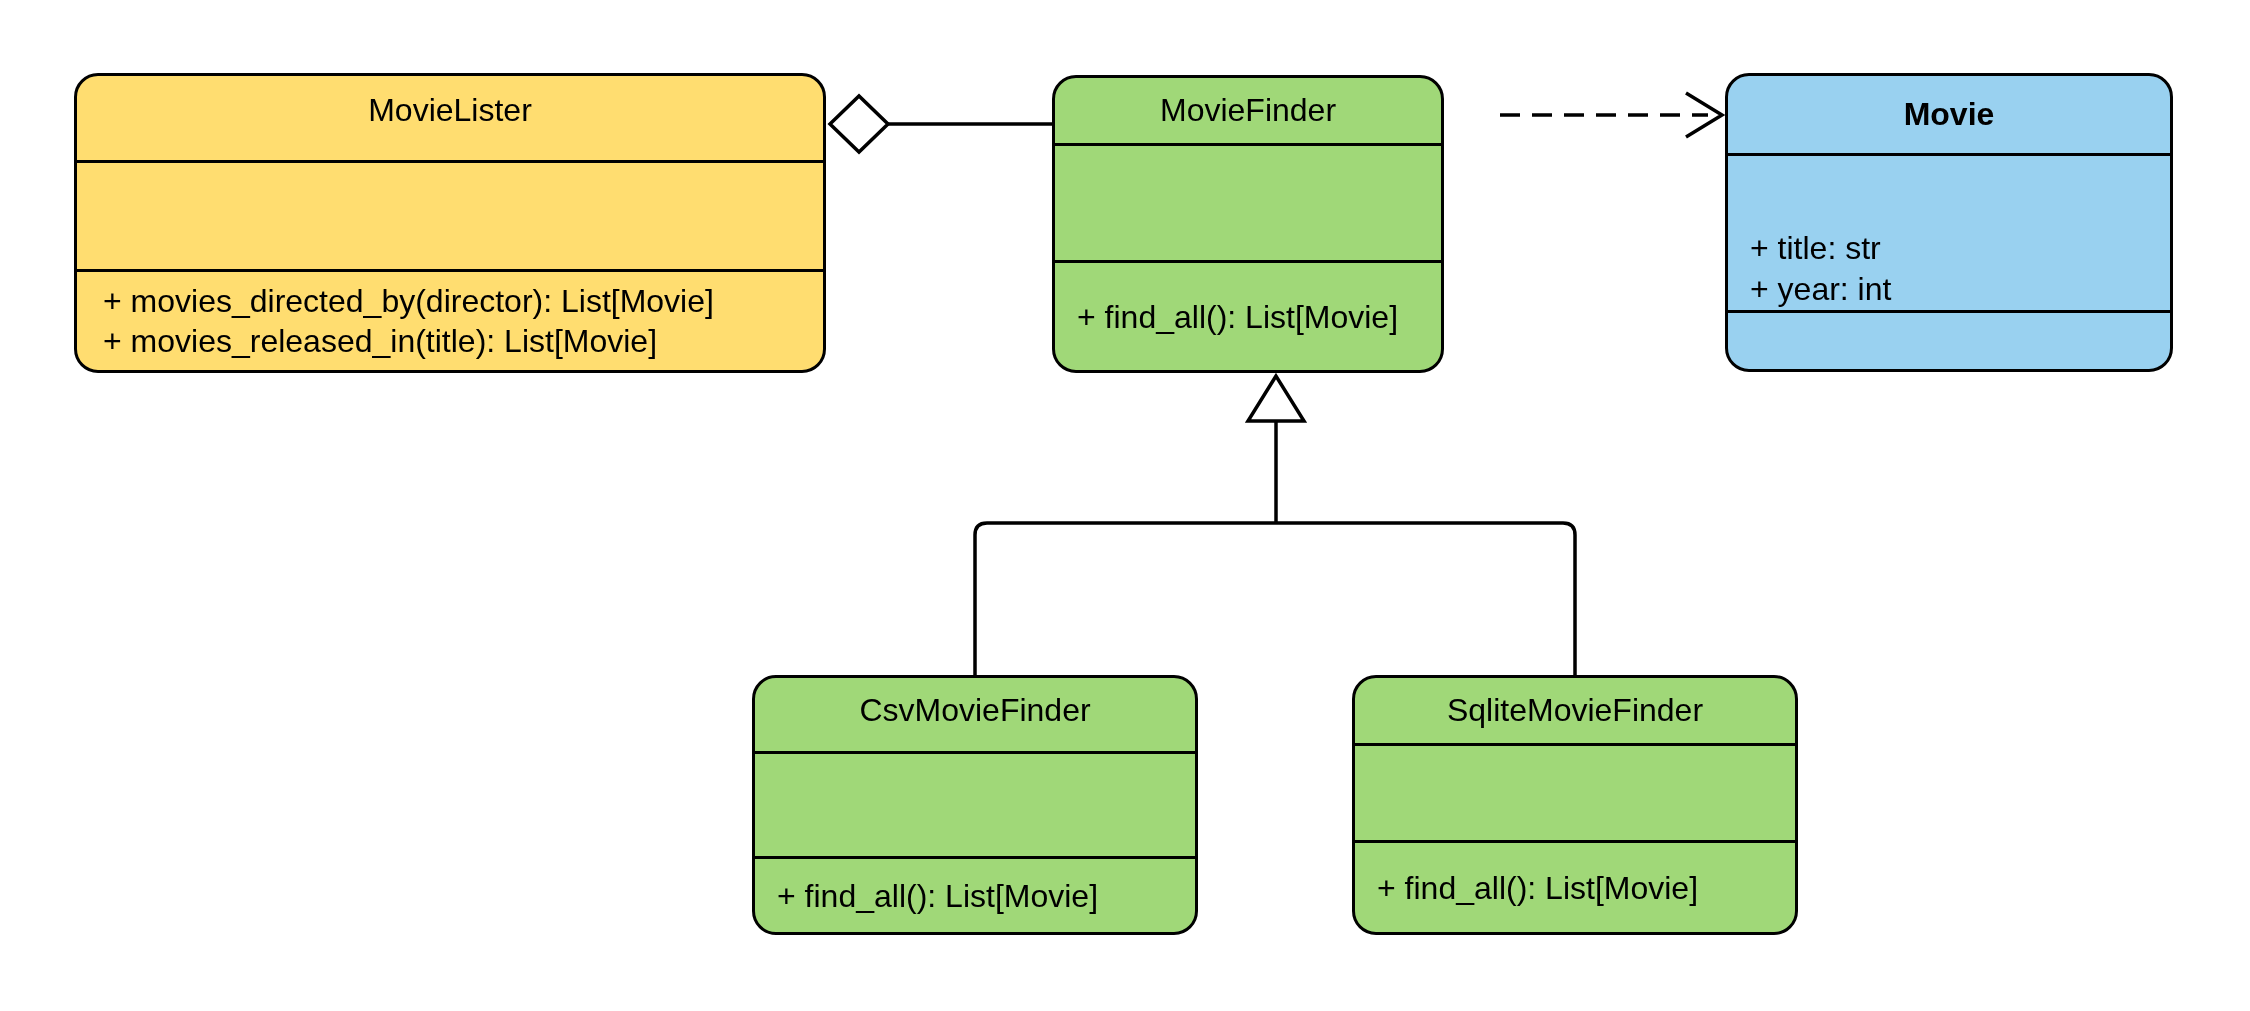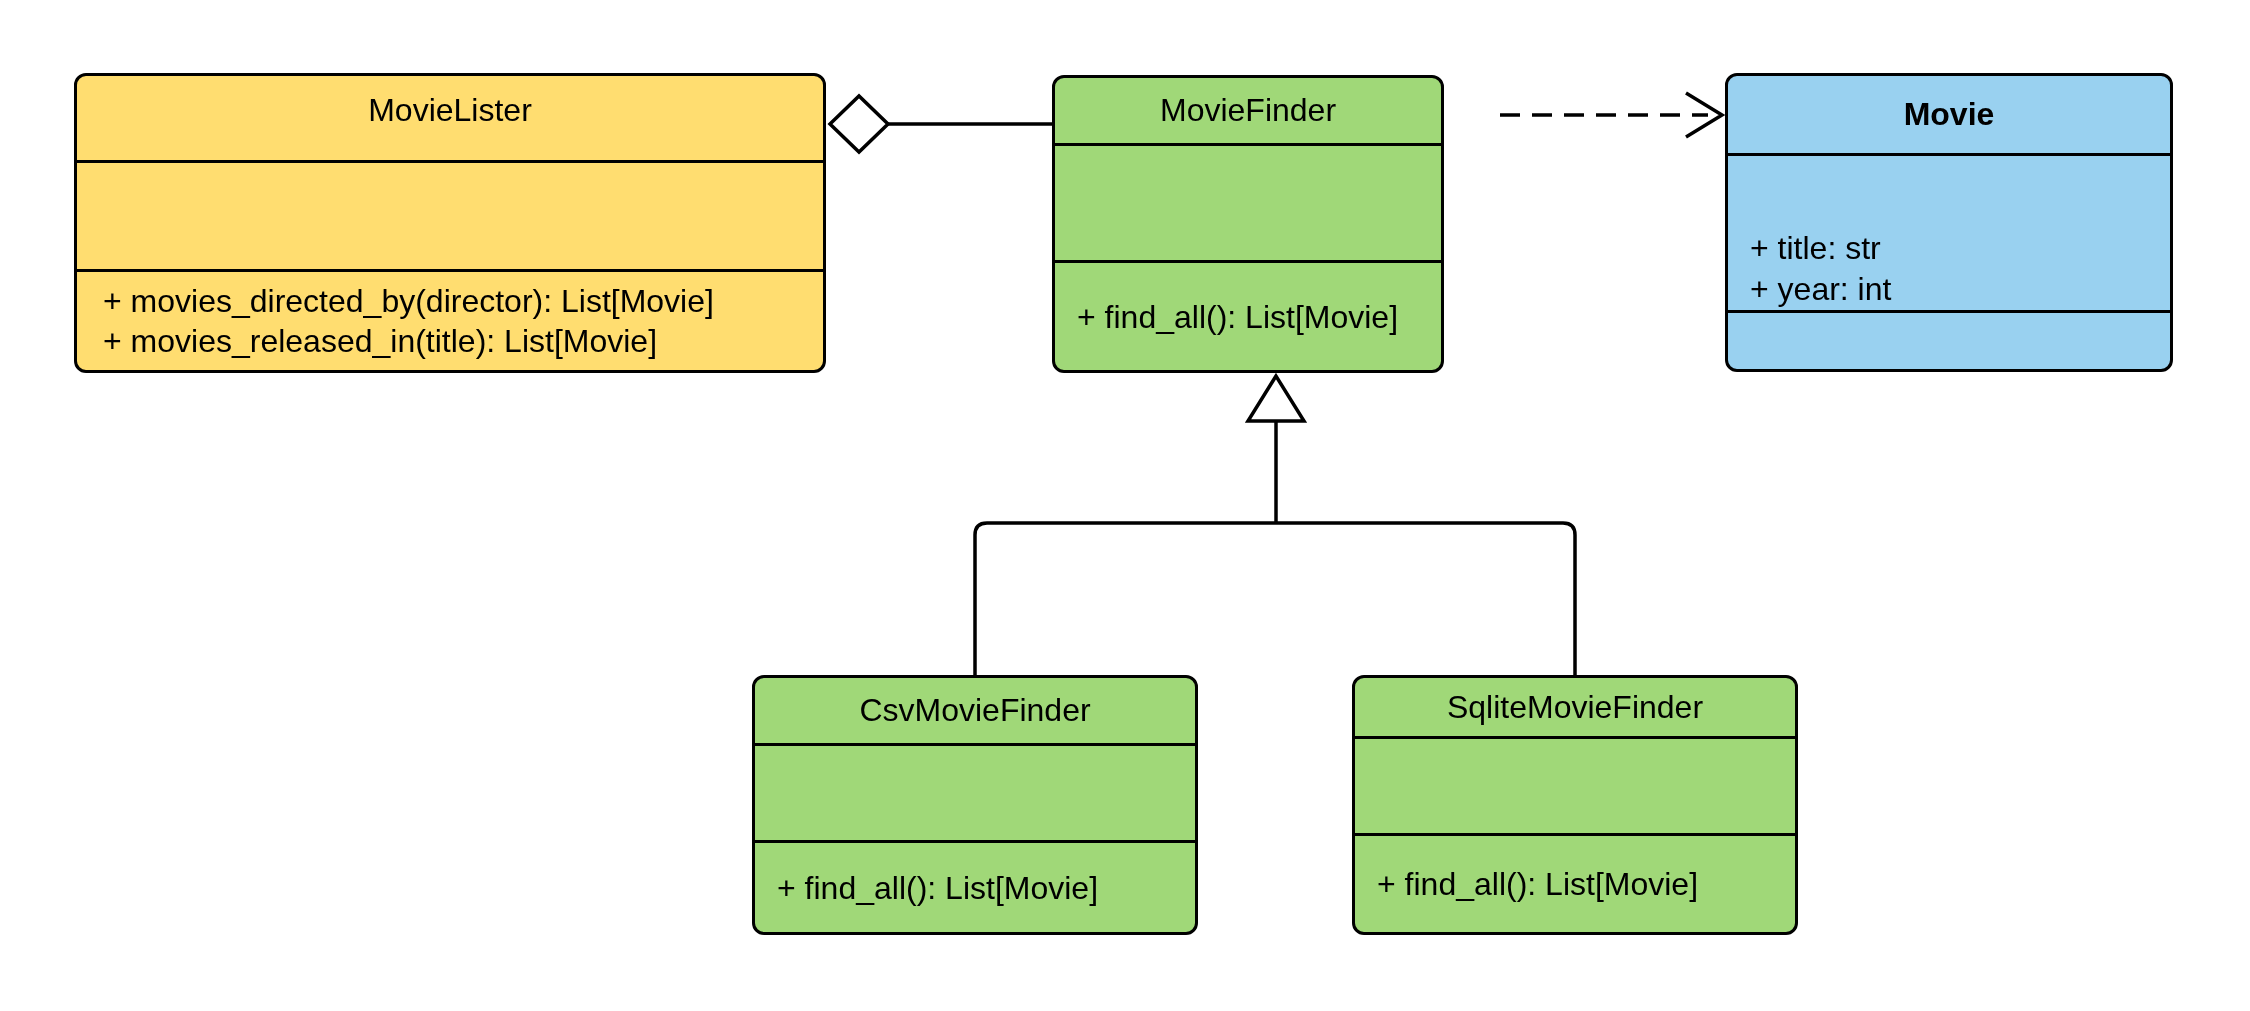--- a/index.html
+++ b/index.html
@@ -17,21 +17,21 @@
   .connectors {
     position: absolute;
     left: 0; top: 0;
     width: 2250px; height: 1011px;
     pointer-events: none;
   }
 
   .uml-class {
     position: absolute;
     border: 3.5px solid #000;
-    border-radius: 12px;
+    border-radius: 24px;
     overflow: hidden;
     display: flex;
     flex-direction: column;
     font-size: 32px;
   }
 
   .compartment { flex: 0 0 auto; }
   .compartment.header {
     display: flex;
     align-items: center;
@@ -59,26 +59,26 @@
 
   .c-moviefinder { left: 1052px; top: 75px;  width: 392px; height: 298px; }
   .c-moviefinder .header { height: 65px; }
   .c-moviefinder .attrs  { height: 117px; }
 
   .c-movie       { left: 1725px; top: 73px;  width: 448px; height: 299px; }
   .c-movie .header { height: 77px; font-weight: bold; }
   .c-movie .attrs  { height: 157px; justify-content: flex-end; }
   .c-movie .members { line-height: 41px; }
 
-  .c-csv         { left: 752px;  top: 675px; width: 446px; height: 260px; }
+  .c-csv         { left: 752px;  top: 675px; width: 446px; height: 260px; gap: 8px; }
   .c-csv .header { height: 65px; }
   .c-csv .attrs  { height: 97px; }
 
   .c-sqlite      { left: 1352px; top: 675px; width: 446px; height: 260px; }
-  .c-sqlite .header { height: 58px; }
+  .c-sqlite .header { height: 65px; }
   .c-sqlite .attrs  { height: 97px; }
 </style>
 </head>
 <body>
 
 <div class="canvas">
 
   <svg class="connectors" viewBox="0 0 2250 1011" xmlns="http://www.w3.org/2000/svg">
 
     <g>

